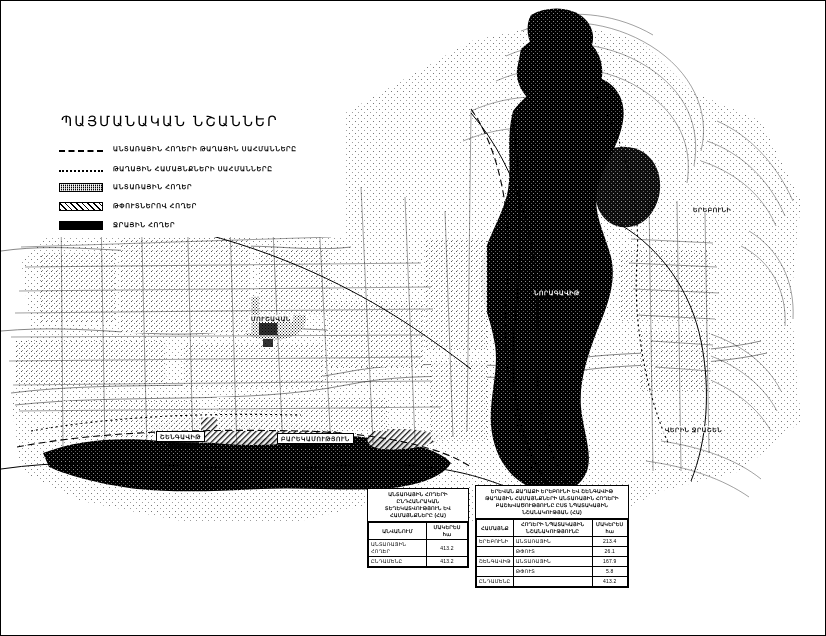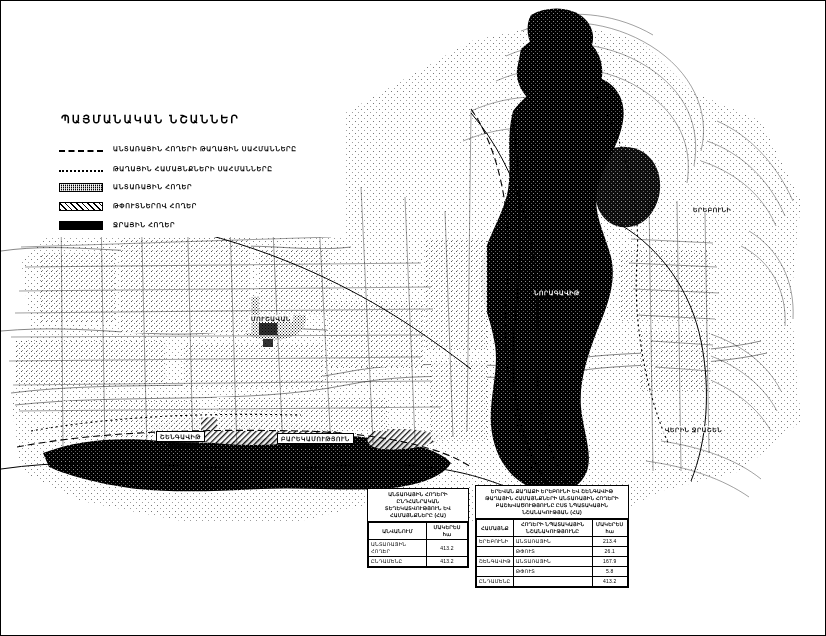--- a/index.html
+++ b/index.html
@@ -67,22 +67,22 @@
     top: 100px;
     width: 344px;
     height: 136px;
     background: #ffffff;
     z-index: 20;
   }
   #legend-title {
     position: absolute;
     left: 60px;
     top: 12px;
-    font-size: 11px;
-    font-weight: bold;
+    font-size: 14px;
+    font-weight: normal;
     letter-spacing: 2px;
   }
   .legend-row {
     position: absolute;
     left: 58px;
     height: 12px;
     display: flex;
     align-items: center;
   }
   .legend-swatch {

